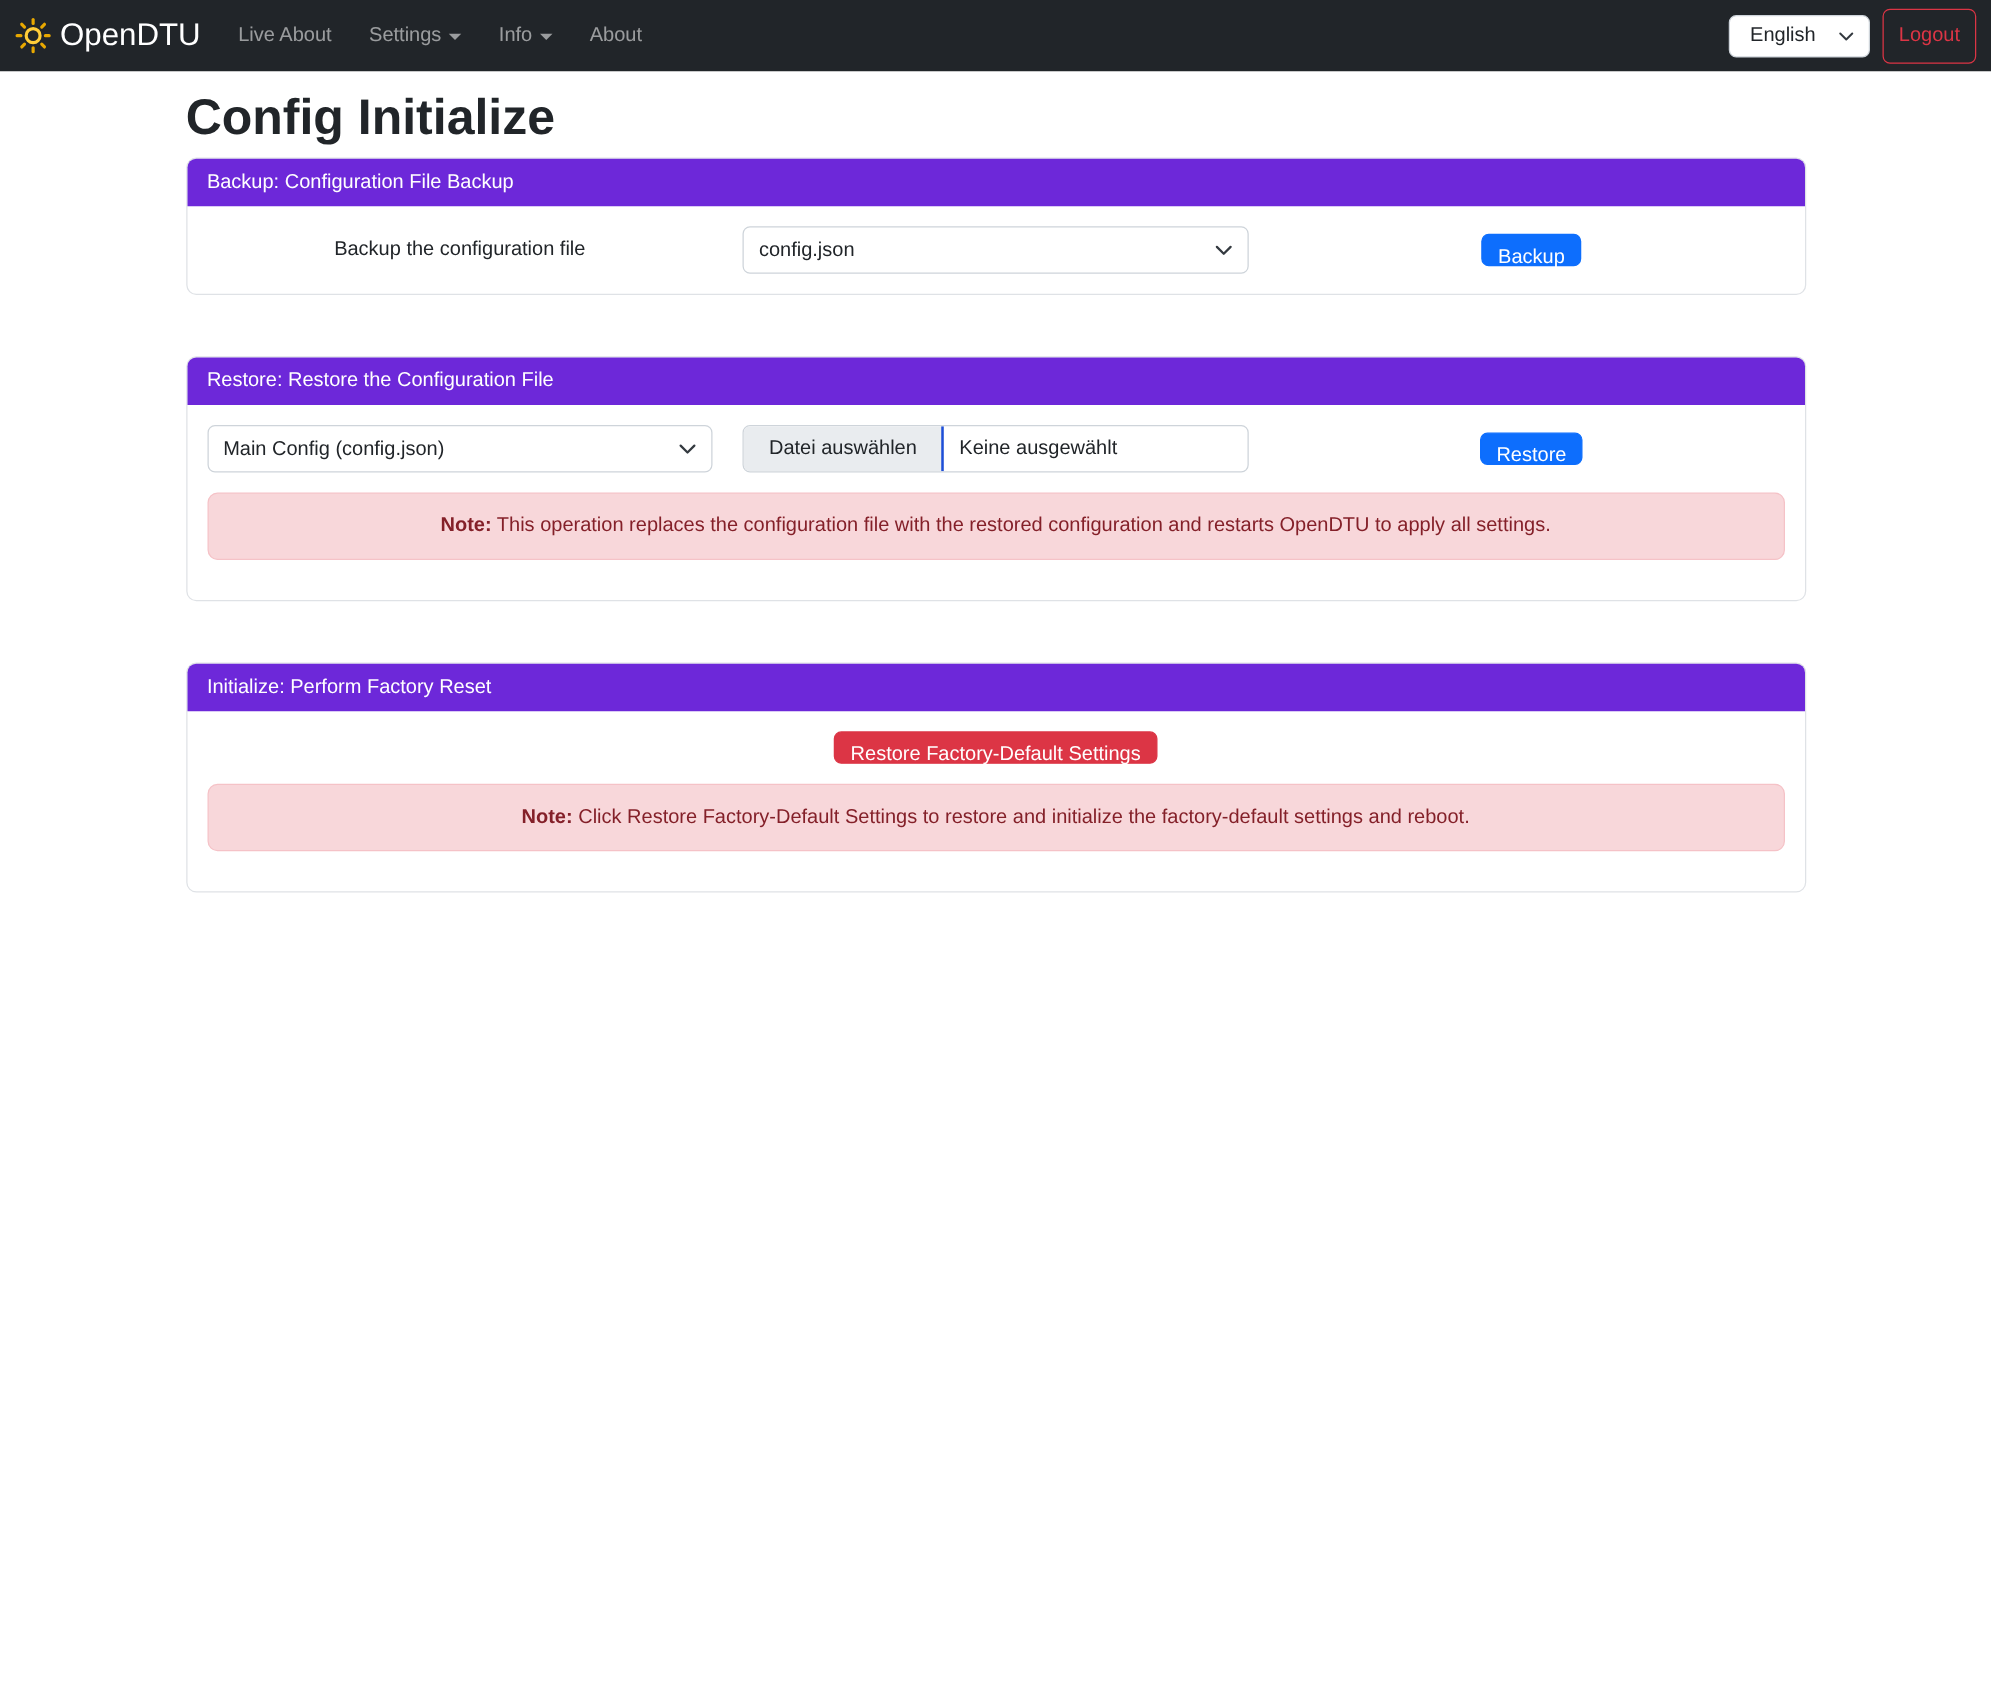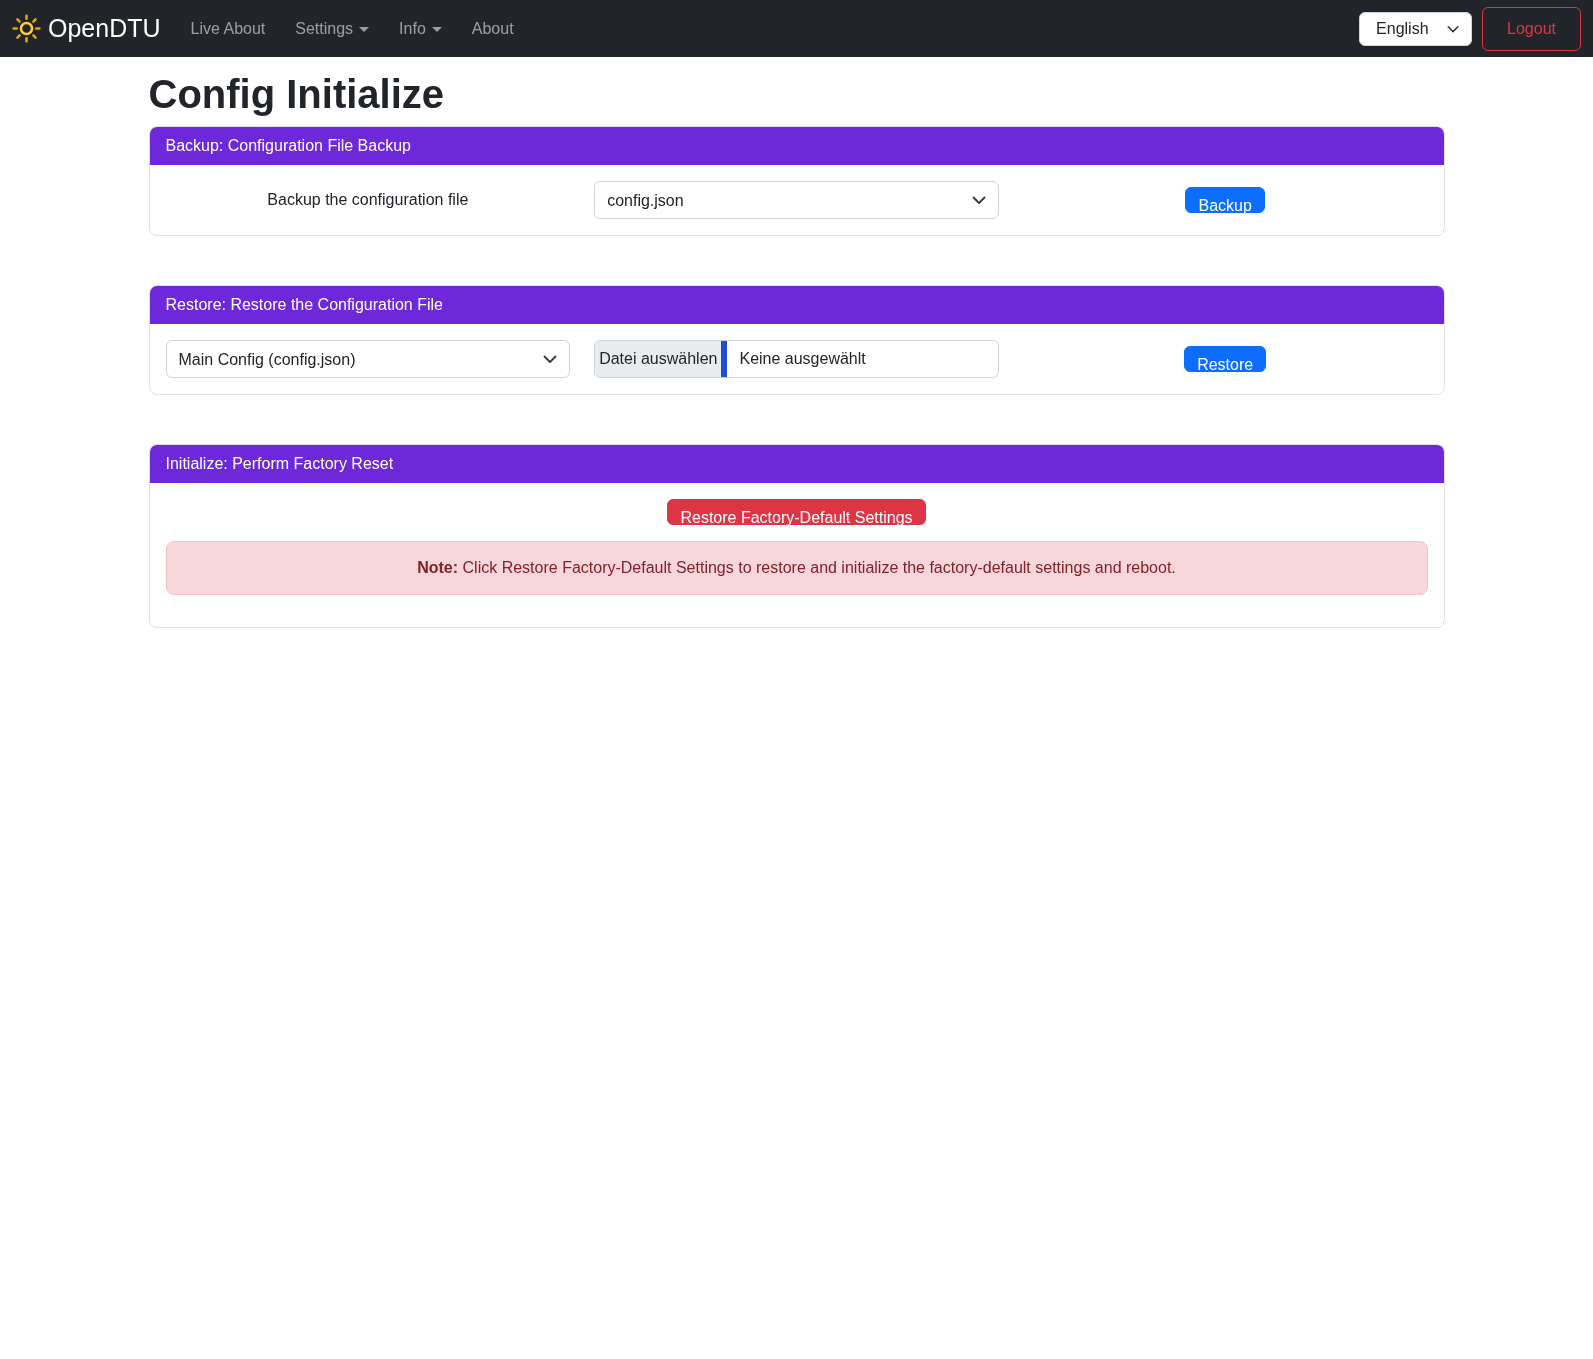--- a/index.html
+++ b/index.html
@@ -83,21 +83,21 @@
     line-height: 0;
   }
   .btn-logout {
     font-family: inherit;
     font-size: 16px;
     color: #dc3545;
     background: transparent;
     border: 1px solid #dc3545;
     border-radius: 6px;
     height: 44px;
-    padding: 3px 24px;
+    padding: 3px 12px;
     cursor: pointer;
   }
 
   
   .container {
     max-width: 1320px;
     margin: 0 auto;
     padding: 0 12px;
   }
   h1.page-title {
@@ -158,22 +158,22 @@
     align-items: stretch;
     height: 38px;
     border: 1px solid #ced4da;
     border-radius: 6px;
     background: #ffffff;
     overflow: hidden;
     cursor: pointer;
   }
   .file-btn {
     background: #e9ecef;
-    padding: 7px 4px;
-    border-right: 6px solid #1d4ed8;
+    padding: 7px 20px;
+    border-right: 2px solid #1d4ed8;
     white-space: nowrap;
     display: flex;
     align-items: center;
   }
   .file-text {
     padding: 7px 12px;
     display: flex;
     align-items: center;
     white-space: nowrap;
   }
@@ -309,20 +309,24 @@
           </span>
         </div>
         <div class="file-input">
           <span class="file-btn">Datei auswählen</span>
           <span class="file-text">Keine ausgewählt</span>
         </div>
         <div class="cell-center">
           <button class="btn btn-primary">Restore</button>
         </div>
       </div>
+      <div class="alert">
+        <strong>Note:</strong>
+        <span>This operation replaces the configuration file with the restored configuration and restarts OpenDTU to apply all settings.</span>
+      </div>
     </div>
   </div>
 
   <div class="card">
     <div class="card-header">Initialize: Perform Factory Reset</div>
     <div class="card-body">
       <div class="center-row">
         <button class="btn btn-danger">Restore Factory-Default Settings</button>
       </div>
       <div class="alert">

